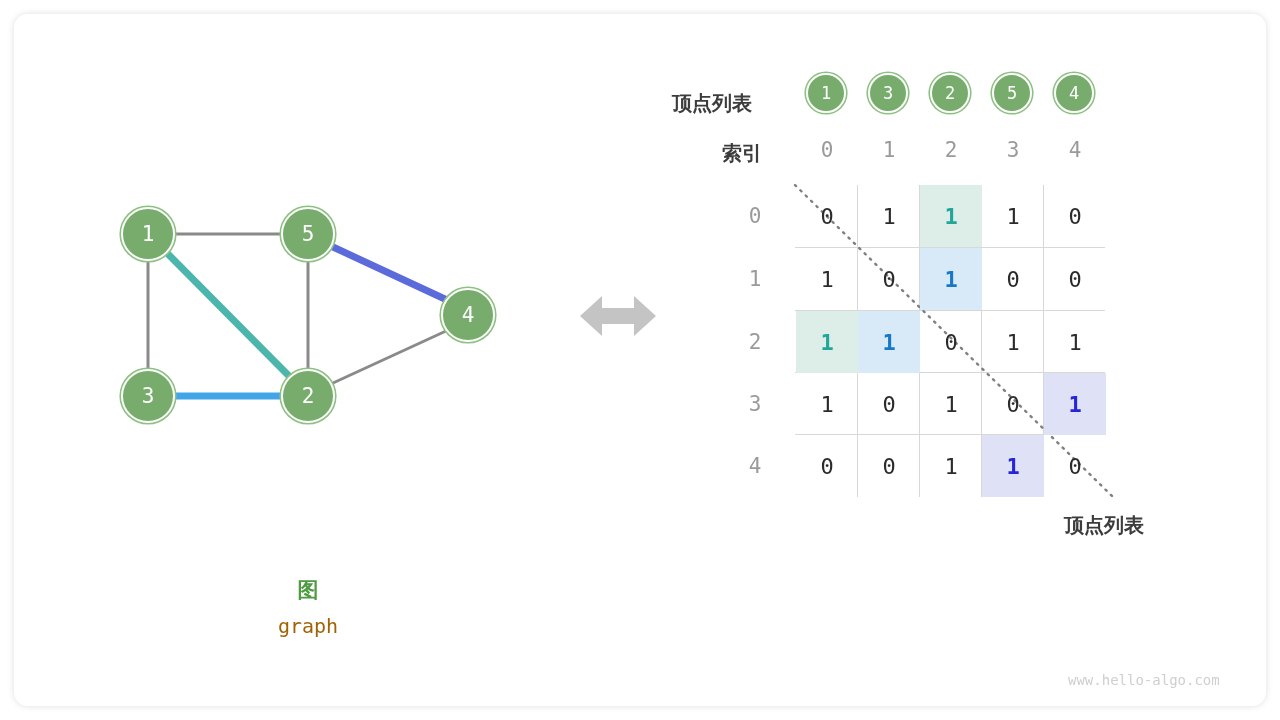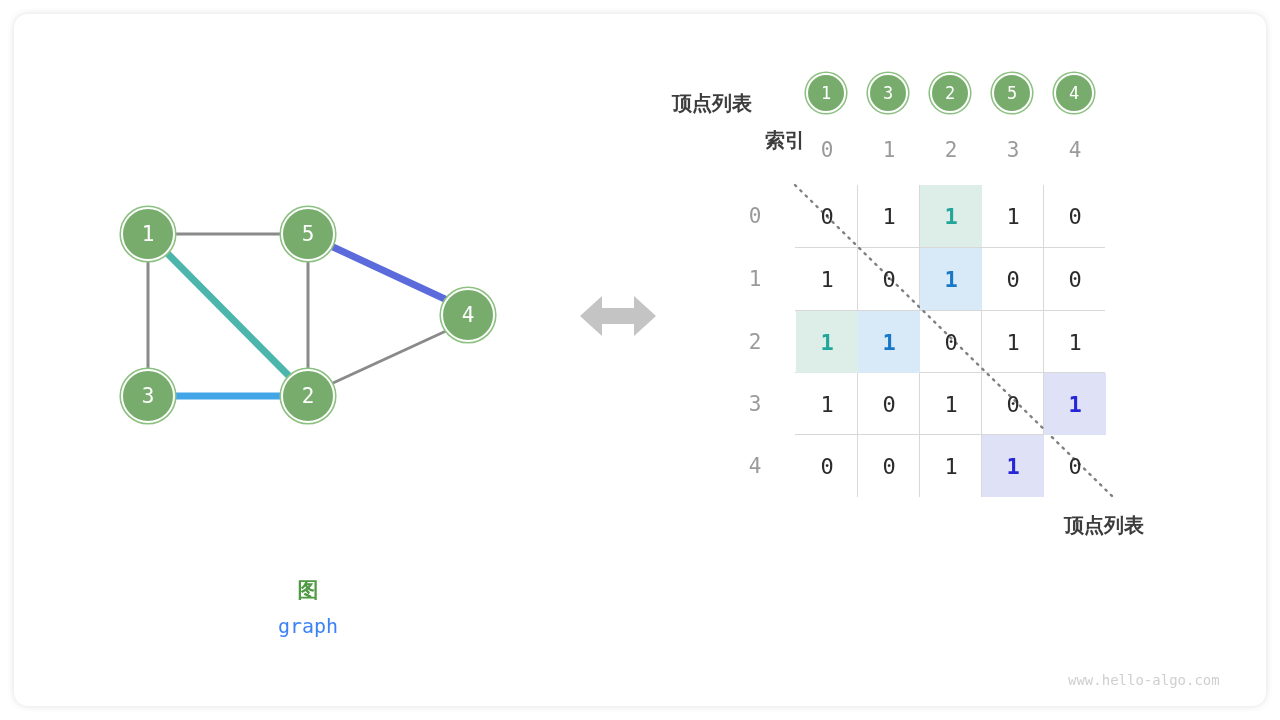--- a/index.html
+++ b/index.html
@@ -75,21 +75,21 @@
     position: absolute;
     font-size: 21px;
     font-weight: bold;
     white-space: nowrap;
     text-align: center;
   }
   .cap-en {
     position: absolute;
     font-family: "DejaVu Sans Mono", "Liberation Mono", monospace;
     font-size: 20px;
-    color: #3b82f6;
+    color: #a16207;
     white-space: nowrap;
     text-align: center;
   }
   .watermark {
     position: absolute;
     font-family: "DejaVu Sans Mono", "Liberation Mono", monospace;
     font-size: 14px;
     color: #cfcfcf;
     white-space: nowrap;
   }
@@ -169,21 +169,21 @@
   <div class="node node-sm" style="left:930px;top:73px;">
     <span>2</span>
   </div>
   <div class="node node-sm" style="left:992px;top:73px;">
     <span>5</span>
   </div>
   <div class="node node-sm" style="left:1054px;top:73px;">
     <span>4</span>
   </div>
 
-  <div class="lbl-cn cn-bold" style="left:722px;top:127px;margin-left:43px;">索引</div>
+  <div class="lbl-cn cn-bold" style="left:722px;top:140px;">索引</div>
 
   <div class="hdr" style="left:796px;top:130px;width:62px;height:40px;">0</div>
   <div class="hdr" style="left:858px;top:130px;width:62px;height:40px;">1</div>
   <div class="hdr" style="left:920px;top:130px;width:62px;height:40px;">2</div>
   <div class="hdr" style="left:982px;top:130px;width:62px;height:40px;">3</div>
   <div class="hdr" style="left:1044px;top:130px;width:62px;height:40px;">4</div>
 
   <div class="hdr" style="left:728px;top:185px;width:54px;height:62px;">0</div>
   <div class="hdr" style="left:728px;top:248px;width:54px;height:62px;">1</div>
   <div class="hdr" style="left:728px;top:311px;width:54px;height:62px;">2</div>

